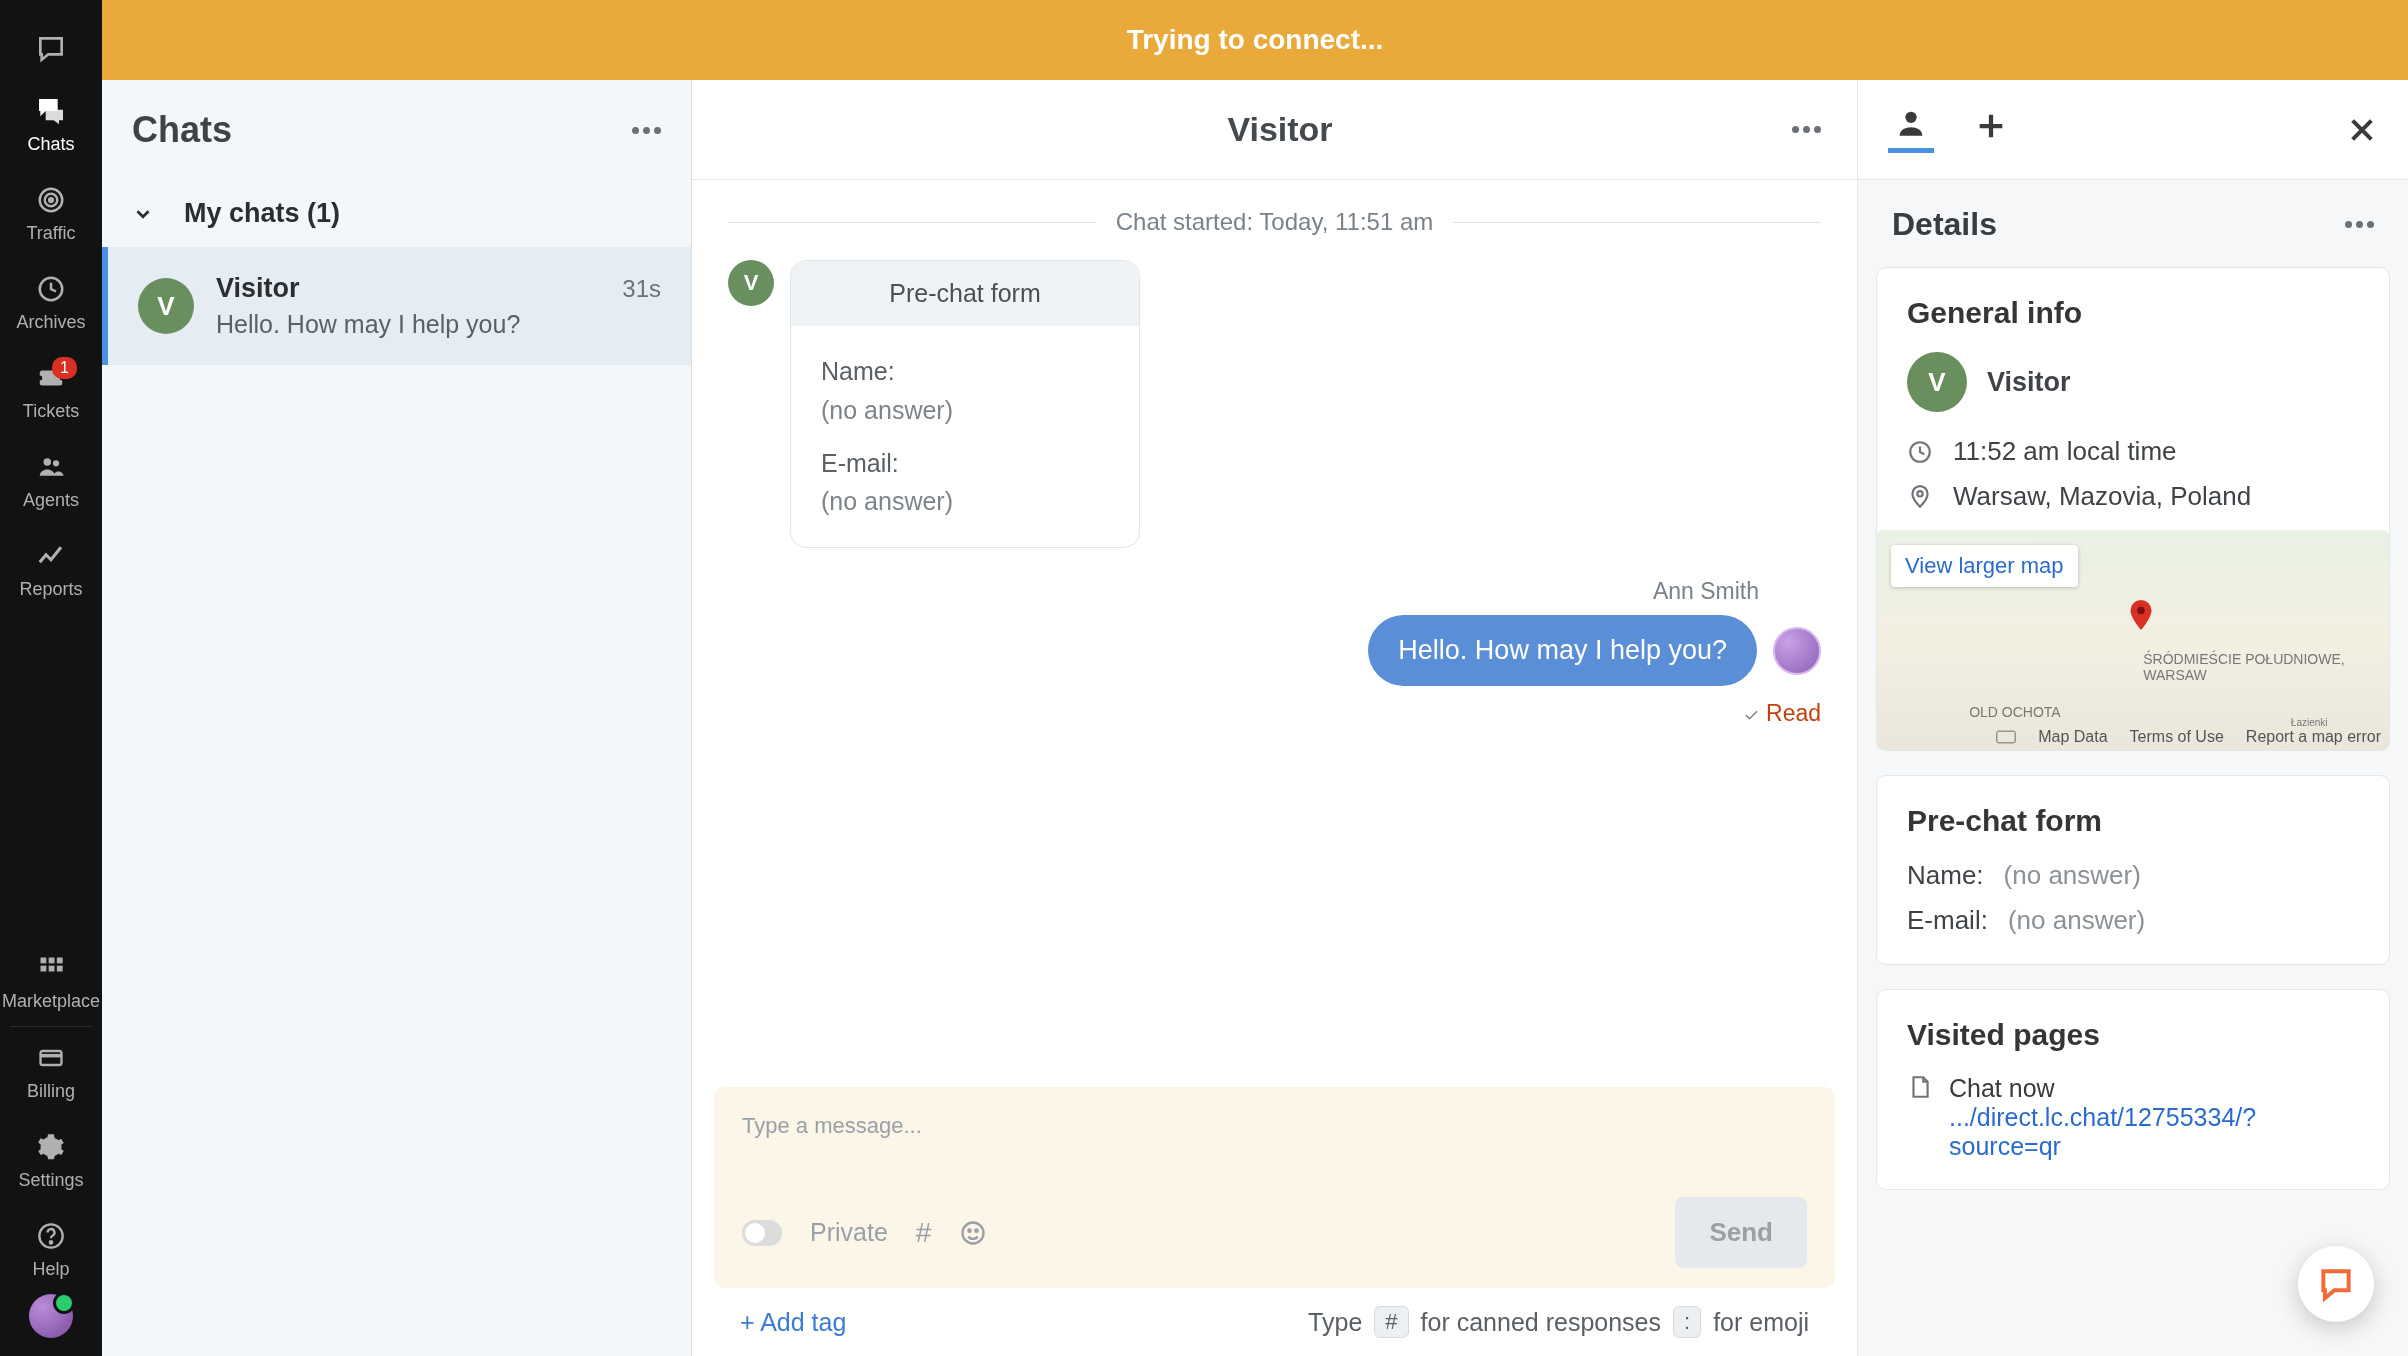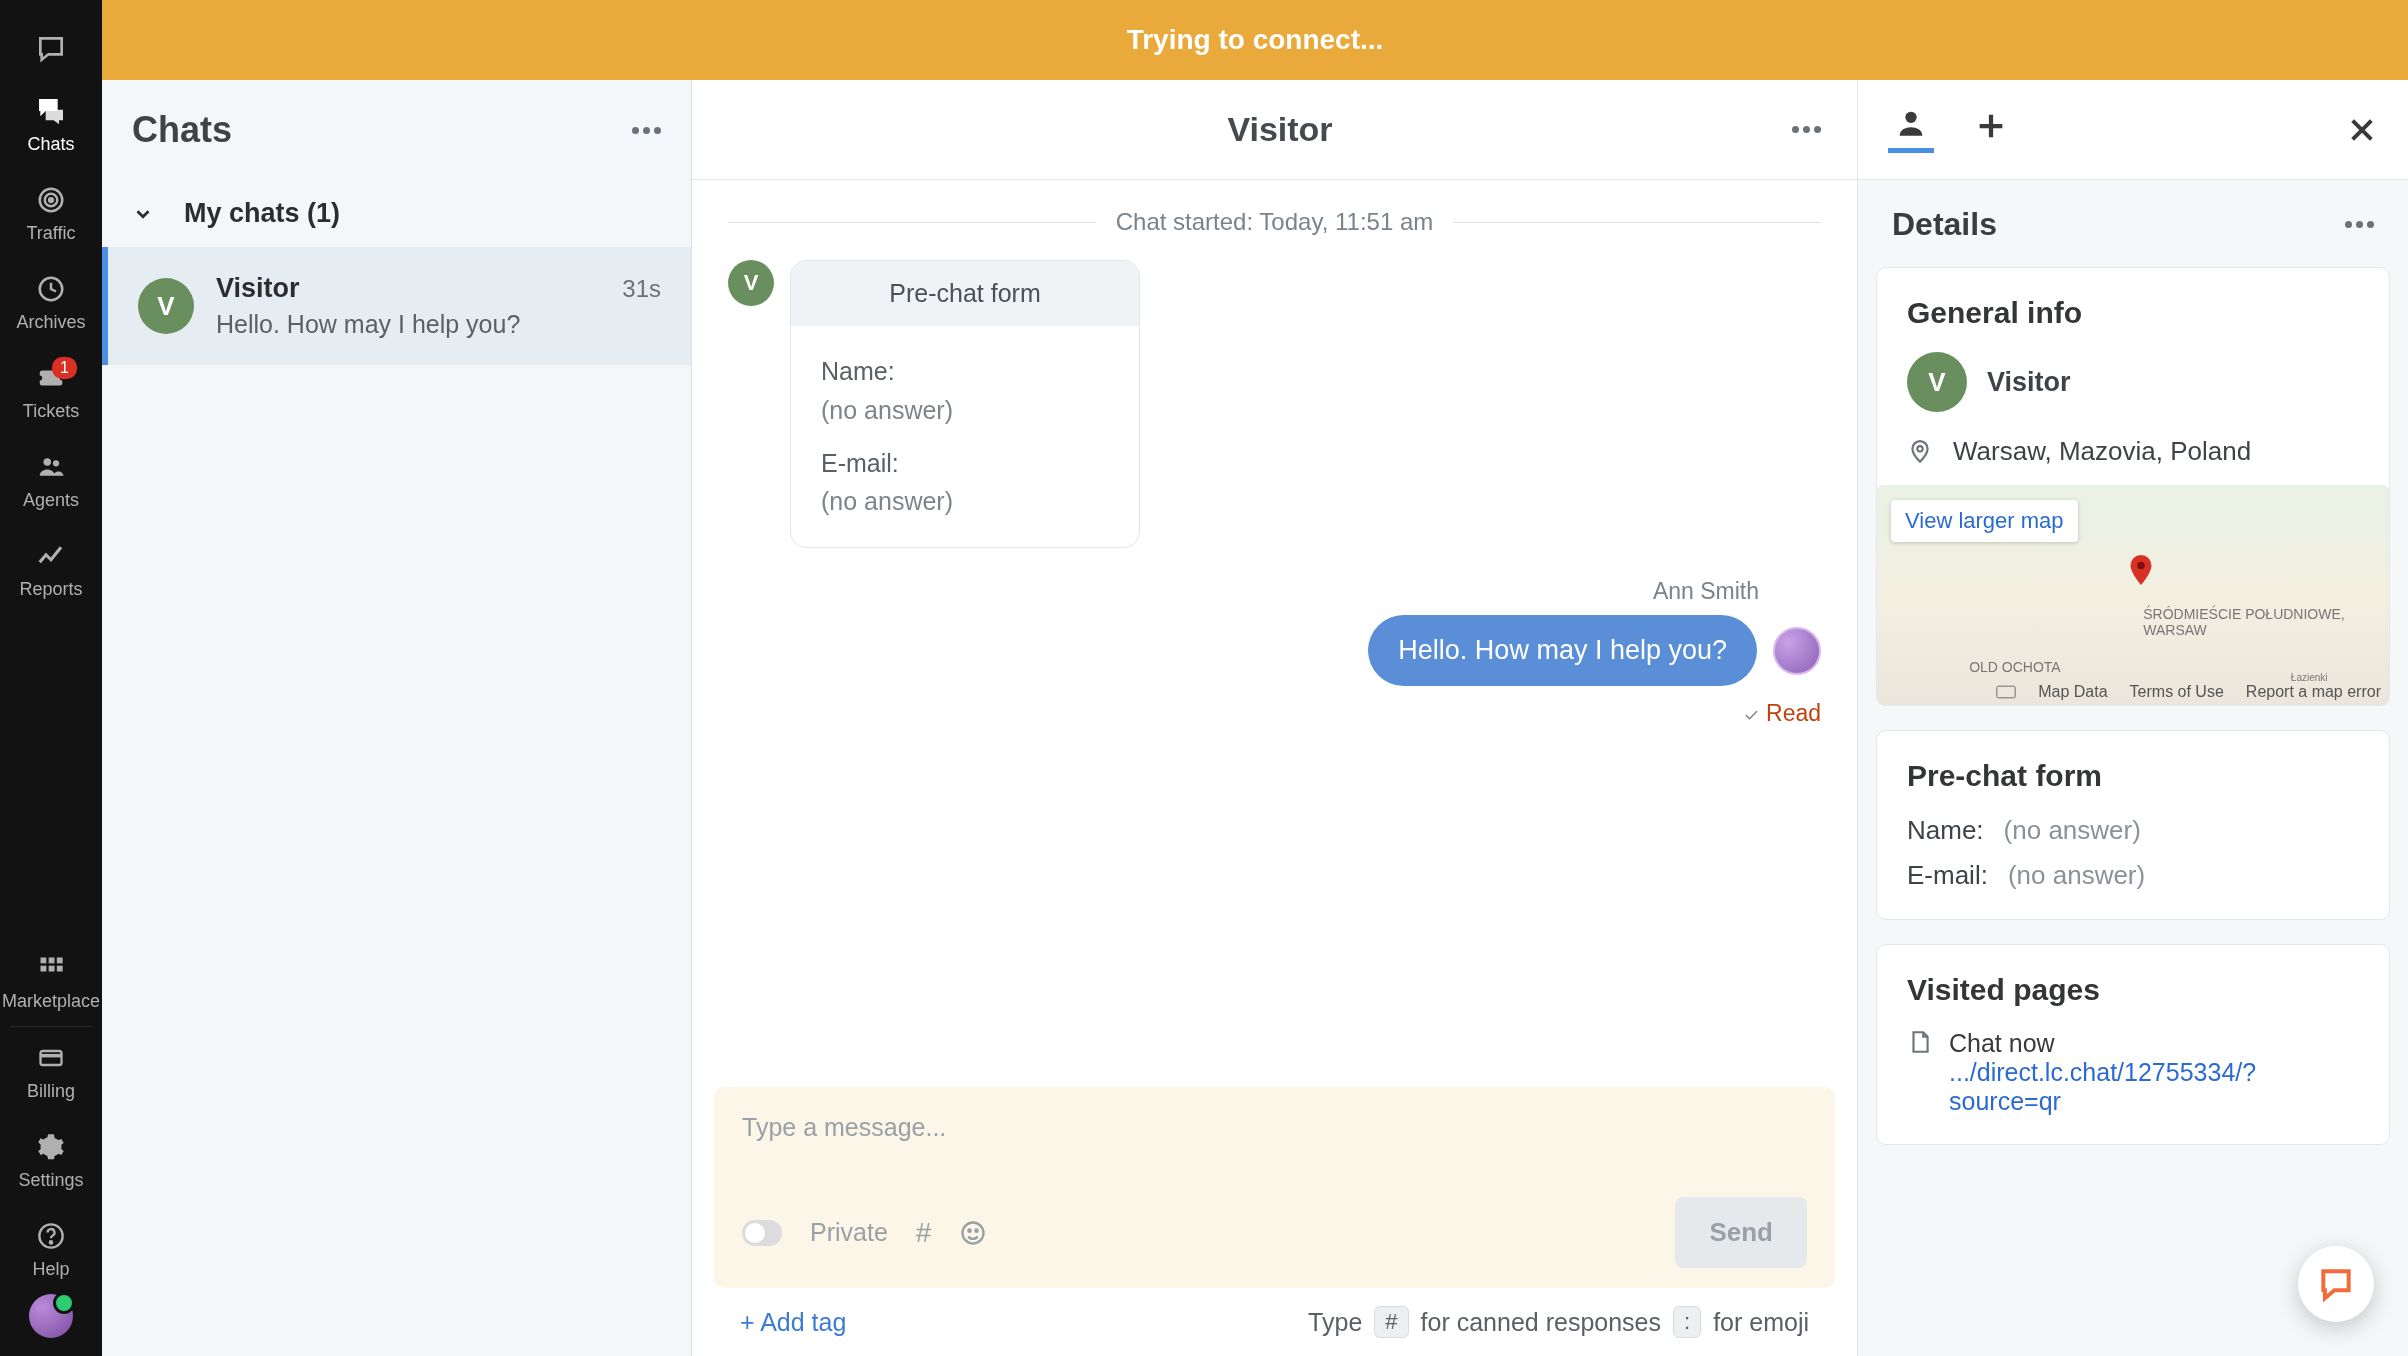--- a/index.html
+++ b/index.html
@@ -55,21 +55,21 @@
 .prechat-card .pc-body { padding:26px 30px; font-size:25px; color:#7d848a; line-height:1.55; }
 .pc-label { color:#5a6066; }
 .agent-block { display:flex; flex-direction:column; align-items:flex-end; gap:10px; }
 .agent-name { font-size:23px; color:#7a828a; padding-right:62px; }
 .agent-row { display:flex; align-items:center; gap:16px; }
 .bubble { background:#5a8ed6; color:#fff; padding:20px 30px; border-radius:40px; font-size:27px; }
 .agent-avatar { width:48px;height:48px;border-radius:50%;background: radial-gradient(circle at 30% 30%, #c9a2e6, #8a5fb5); border:2px solid #d8b6f0;}
 .status-read { font-size:23px; color:#c2410c; padding-right:0px; margin-top:4px;}
 .composer-wrap { padding: 0 22px 6px; }
 .composer { background:#fbf6e8; border-radius:10px; padding:26px 28px 20px; }
-.composer textarea { width:100%; border:none; background:transparent; resize:none; font-size:25px; color:#555; outline:none; height:52px; font-family:inherit; }
+.composer textarea { width:100%; border:none; background:transparent; resize:none; font-size:22px; color:#555; outline:none; height:52px; font-family:inherit; }
 .composer textarea::placeholder { color:#9aa0a6; }
 .composer-row { display:flex; align-items:center; gap:28px; margin-top:28px; }
 .toggle { width:40px; height:26px; border-radius:20px; background:#dcdcdc; position:relative; cursor:pointer; }
 .toggle::after { content:""; position:absolute; left:3px; top:3px; width:20px; height:20px; background:#fff; border-radius:50%; }
 .composer-row .muted { color:#9aa0a6; font-size:25px; }
 .ico-hash, .ico-emoji { font-size:28px; color:#9aa0a6; cursor:pointer; }
 .send-btn { margin-left:auto; background:#e6e9ec; color:#9aa0a6; border:none; padding:20px 34px; border-radius:8px; font-size:26px; font-weight:600; cursor:pointer; }
 .footer { display:flex; align-items:center; padding:18px 26px 12px; font-size:25px; color:#5a6066; gap:12px; }
 .footer .addtag { color:#3b7bd6; cursor:pointer; }
 .footer .right { margin-left:auto; display:flex; align-items:center; gap:12px; }
@@ -363,20 +363,27 @@
 
         <div class="card">
           <h4>General info</h4>
           <div class="gi-row">
             <div class="gi-avatar">V</div>
             <span class="gi-name">Visitor</span>
           </div>
           <div style="height:10px"></div>
           <div class="gi-row">
             <svg class="ico16" viewBox="0 0 24 24" fill="none" stroke="currentColor" stroke-width="2">
+                <circle cx="12" cy="12" r="9"></circle>
+                <path d="M12 7v5l4 2"></path>
+              </svg>
+            <span>11:52 am local time</span>
+          </div>
+          <div class="gi-row">
+            <svg class="ico16" viewBox="0 0 24 24" fill="none" stroke="currentColor" stroke-width="2">
                 <path d="M12 21s7-7 7-12a7 7 0 1 0-14 0c0 5 7 12 7 12z"></path>
                 <circle cx="12" cy="9" r="2.5"></circle>
               </svg>
             <span>Warsaw, Mazovia, Poland</span>
           </div>
           <div class="map">
             <div class="lg">View larger map</div>
             <div class="pin">
               <svg viewBox="0 0 24 24" fill="#d93025">
                   <path d="M12 2a7 7 0 0 0-7 7c0 5 7 13 7 13s7-8 7-13a7 7 0 0 0-7-7z"></path>

